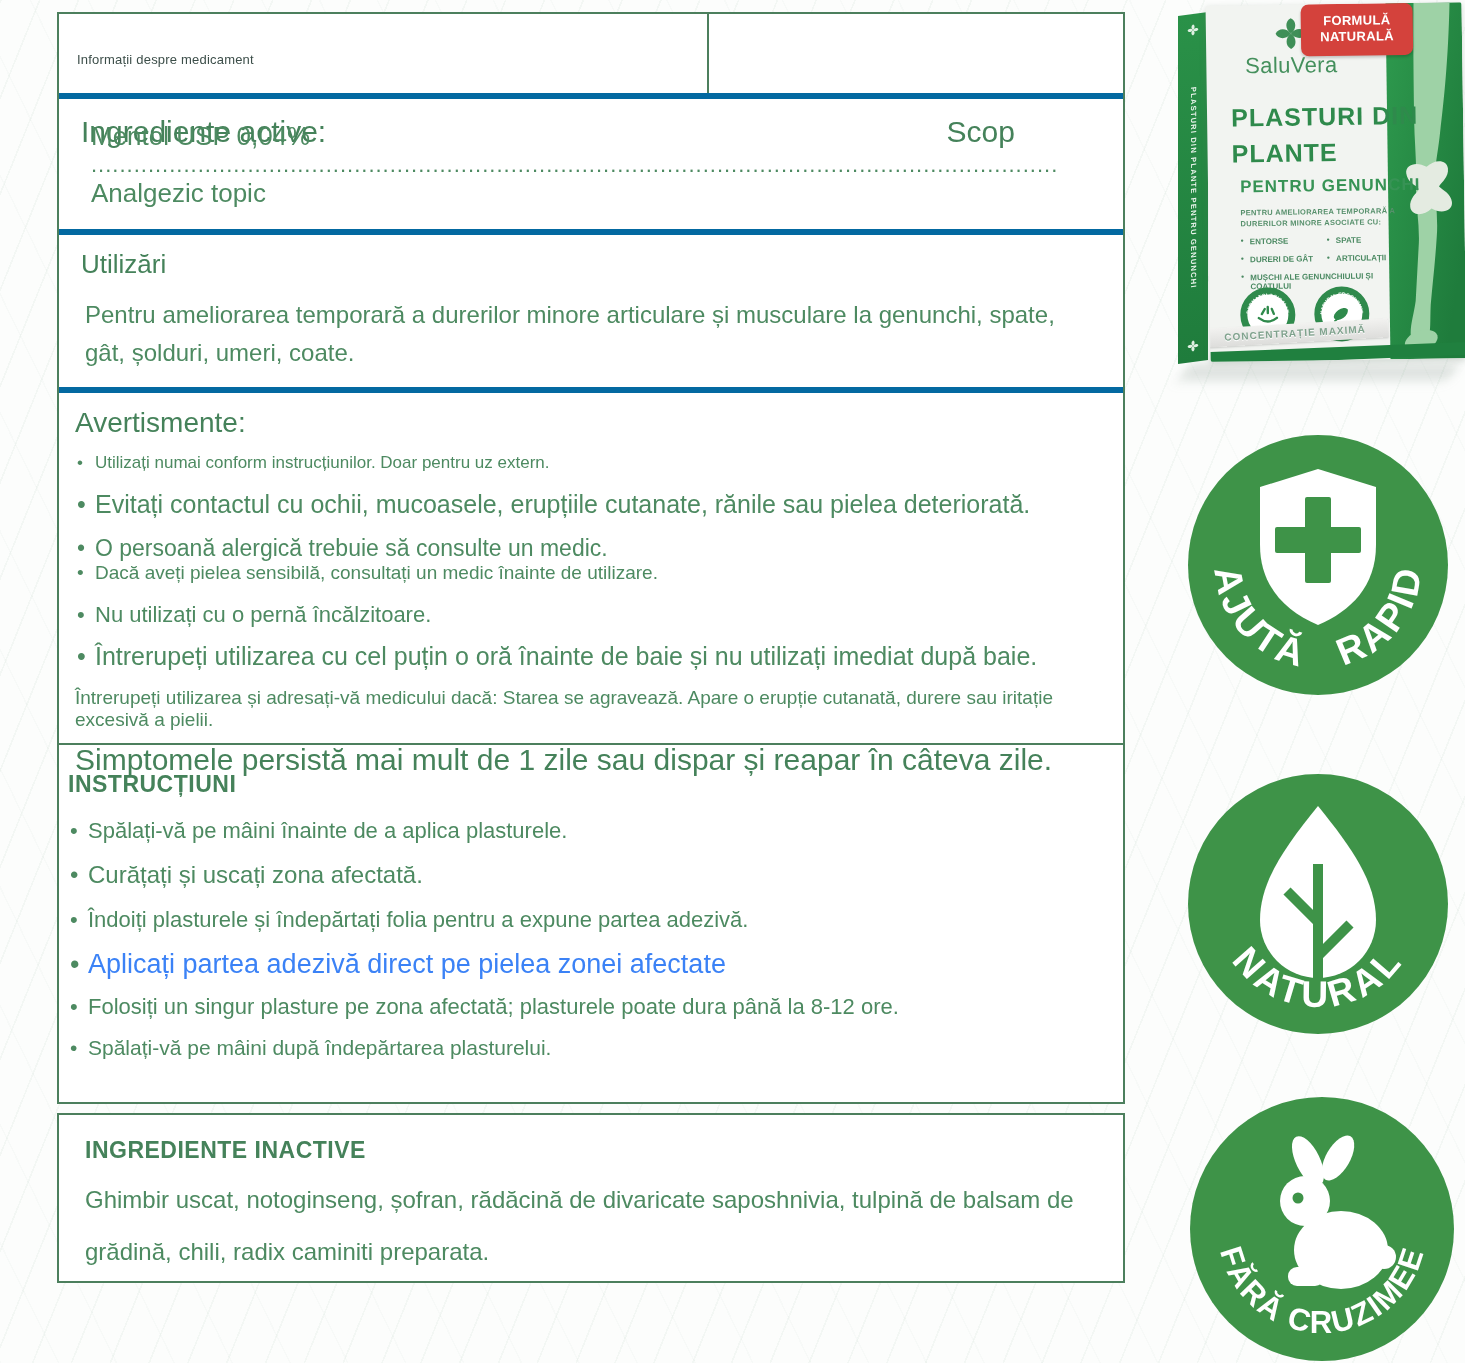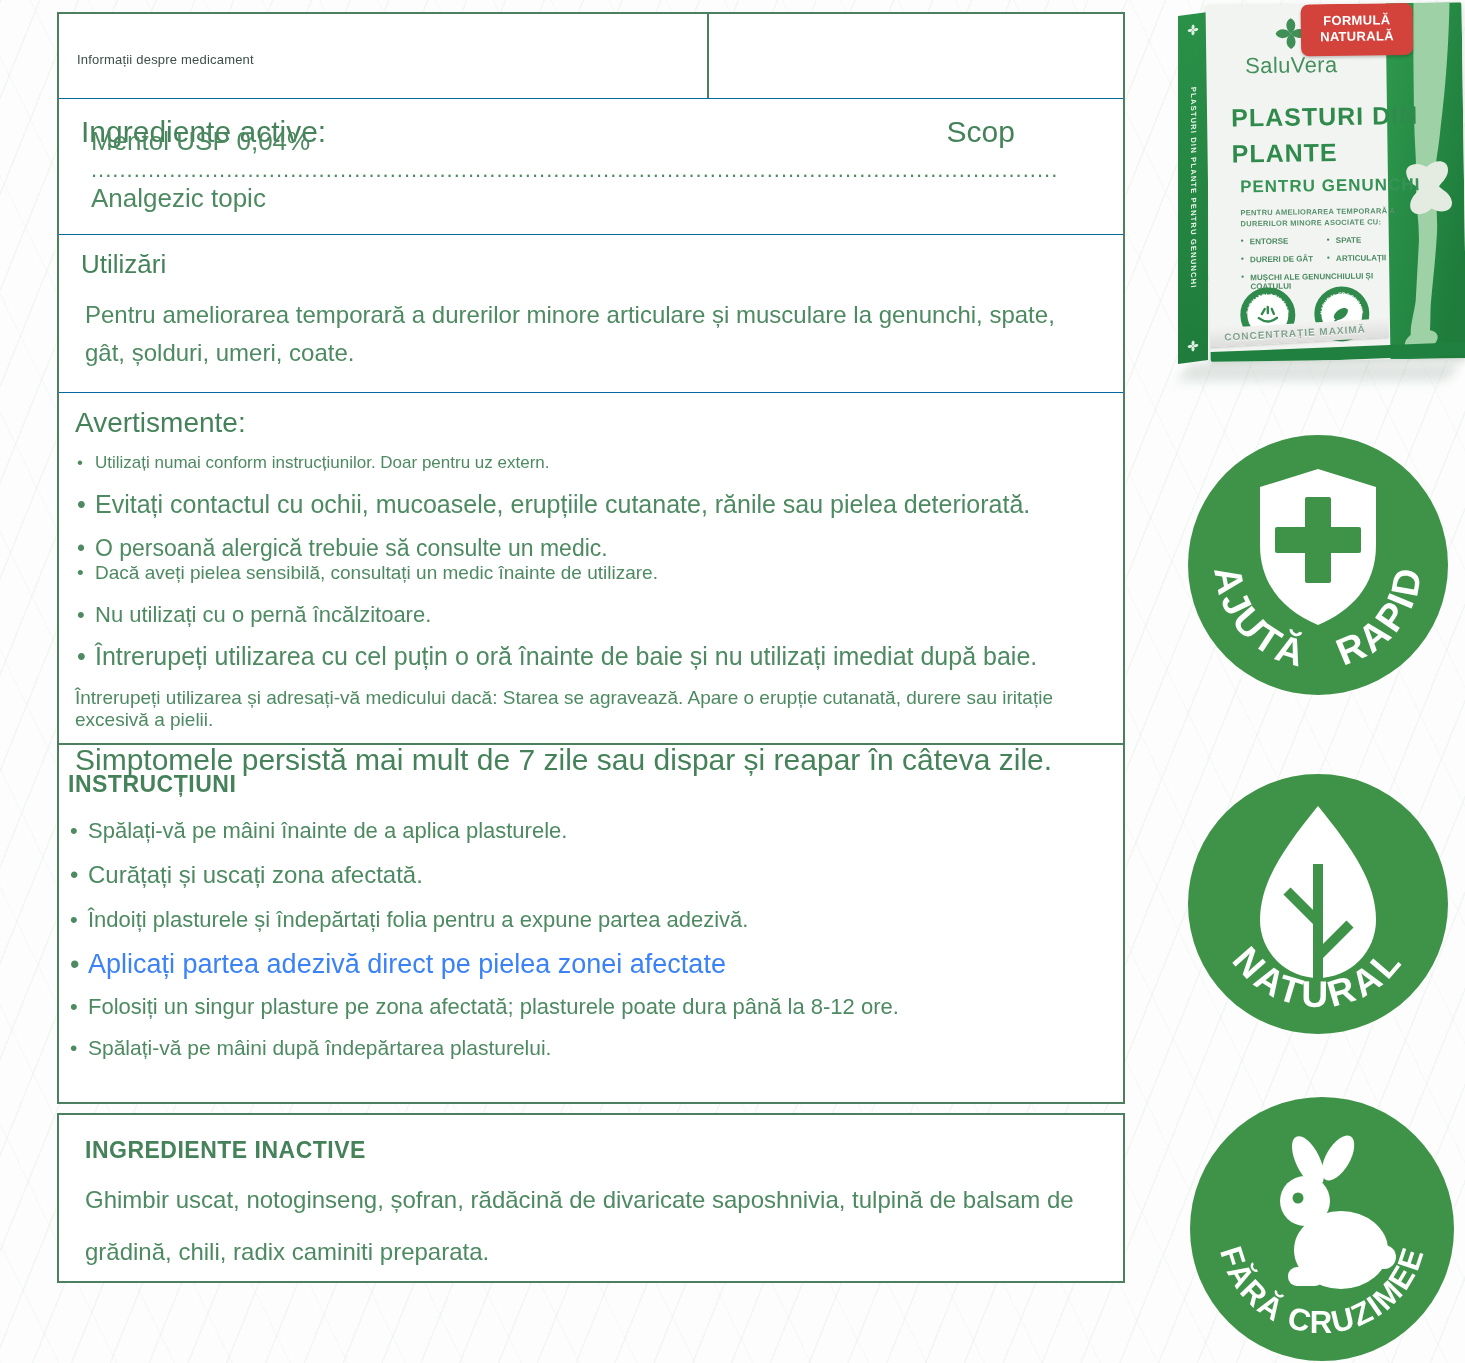--- a/index.html
+++ b/index.html
@@ -14,21 +14,21 @@
   .bg-pattern {
     position:absolute; inset:0; pointer-events:none;
     background:
       repeating-linear-gradient(112deg, rgba(165,195,175,.10) 0 1.6px, transparent 1.6px 36px),
       repeating-linear-gradient(64deg, rgba(185,205,195,.07) 0 1.4px, transparent 1.4px 52px);
   }
 
   
   .doc { position:absolute; left:57px; top:12px; width:1068px; }
   .panel { background:#fff; border:2px solid #4c7f5d; }
-  .row { position:relative; border-bottom:1px solid #0369a1; }
+  .row { position:relative; border-bottom:6px solid #0369a1; }
   .row:last-child { border-bottom:none; }
 
   .hdr-row { height:85px; }
   .hdr-row .divider { position:absolute; top:0; bottom:0; left:648px; width:2px; background:#4c7f5d; }
   .hdr-label { position:absolute; left:18px; top:38px; font-size:13px; color:#3c4e49; letter-spacing:.2px; }
 
   .active-row { height:136px; }
   .active-title { position:absolute; left:22px; top:16px; font-size:30px; color:#45825a; }
   .scop-title { position:absolute; right:108px; top:16px; font-size:30px; color:#45825a; }
   .mentol-line { position:absolute; left:22px; right:28px; bottom:20px; display:flex; align-items:baseline; font-size:26px; color:#4d8a61;flex-direction:column; }
@@ -130,21 +130,21 @@
       <div class="warn-title">Avertismente:</div>
       <ul class="blist">
         <li class="sm">Utilizați numai conform instrucțiunilor. Doar pentru uz extern.</li>
         <li class="lg">Evitați contactul cu ochii, mucoasele, erupțiile cutanate, rănile sau pielea deteriorată.</li>
         <li class="md">O persoană alergică trebuie să consulte un medic.</li>
         <li class="md2">Dacă aveți pielea sensibilă, consultați un medic înainte de utilizare.</li>
         <li class="md3">Nu utilizați cu o pernă încălzitoare.</li>
         <li class="lg">Întrerupeți utilizarea cu cel puțin o oră înainte de baie și nu utilizați imediat după baie.</li>
       </ul>
       <div class="warn-note">Întrerupeți utilizarea și adresați-vă medicului dacă: Starea se agravează. Apare o erupție cutanată, durere sau iritație excesivă a pielii.</div>
-      <div class="warn-big">Simptomele persistă mai mult de 7 zile sau dispar și reapar în câteva zile.</div>
+      <div class="warn-big">Simptomele persistă mai mult de 1 zile sau dispar și reapar în câteva zile.</div>
     </div>
   </div>
 
   <div class="panel instr-box">
     <div class="instr-title">INSTRUCȚIUNI</div>
     <ul class="blist">
       <li class="a">Spălați-vă pe mâini înainte de a aplica plasturele.</li>
       <li class="b">Curățați și uscați zona afectată.</li>
       <li class="c">Îndoiți plasturele și îndepărtați folia pentru a expune partea adezivă.</li>
       <li class="d">Aplicați partea adezivă direct pe pielea zonei afectate</li>

